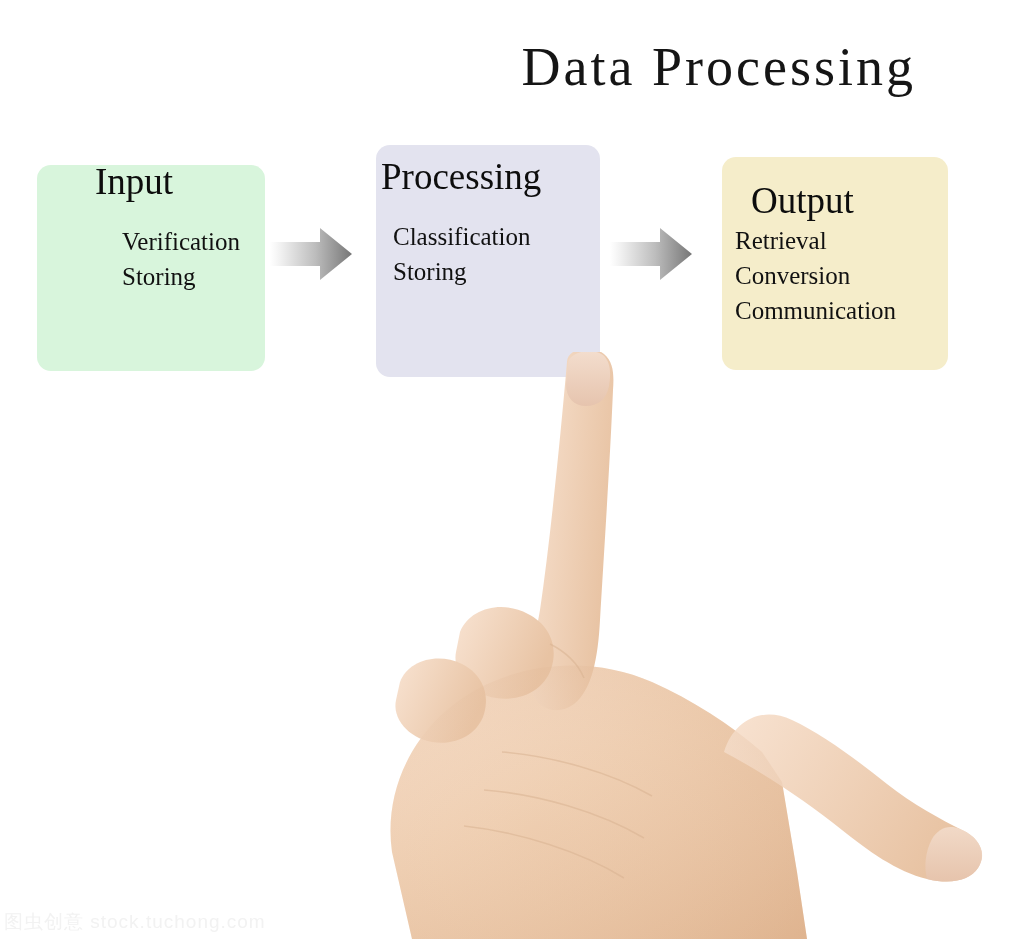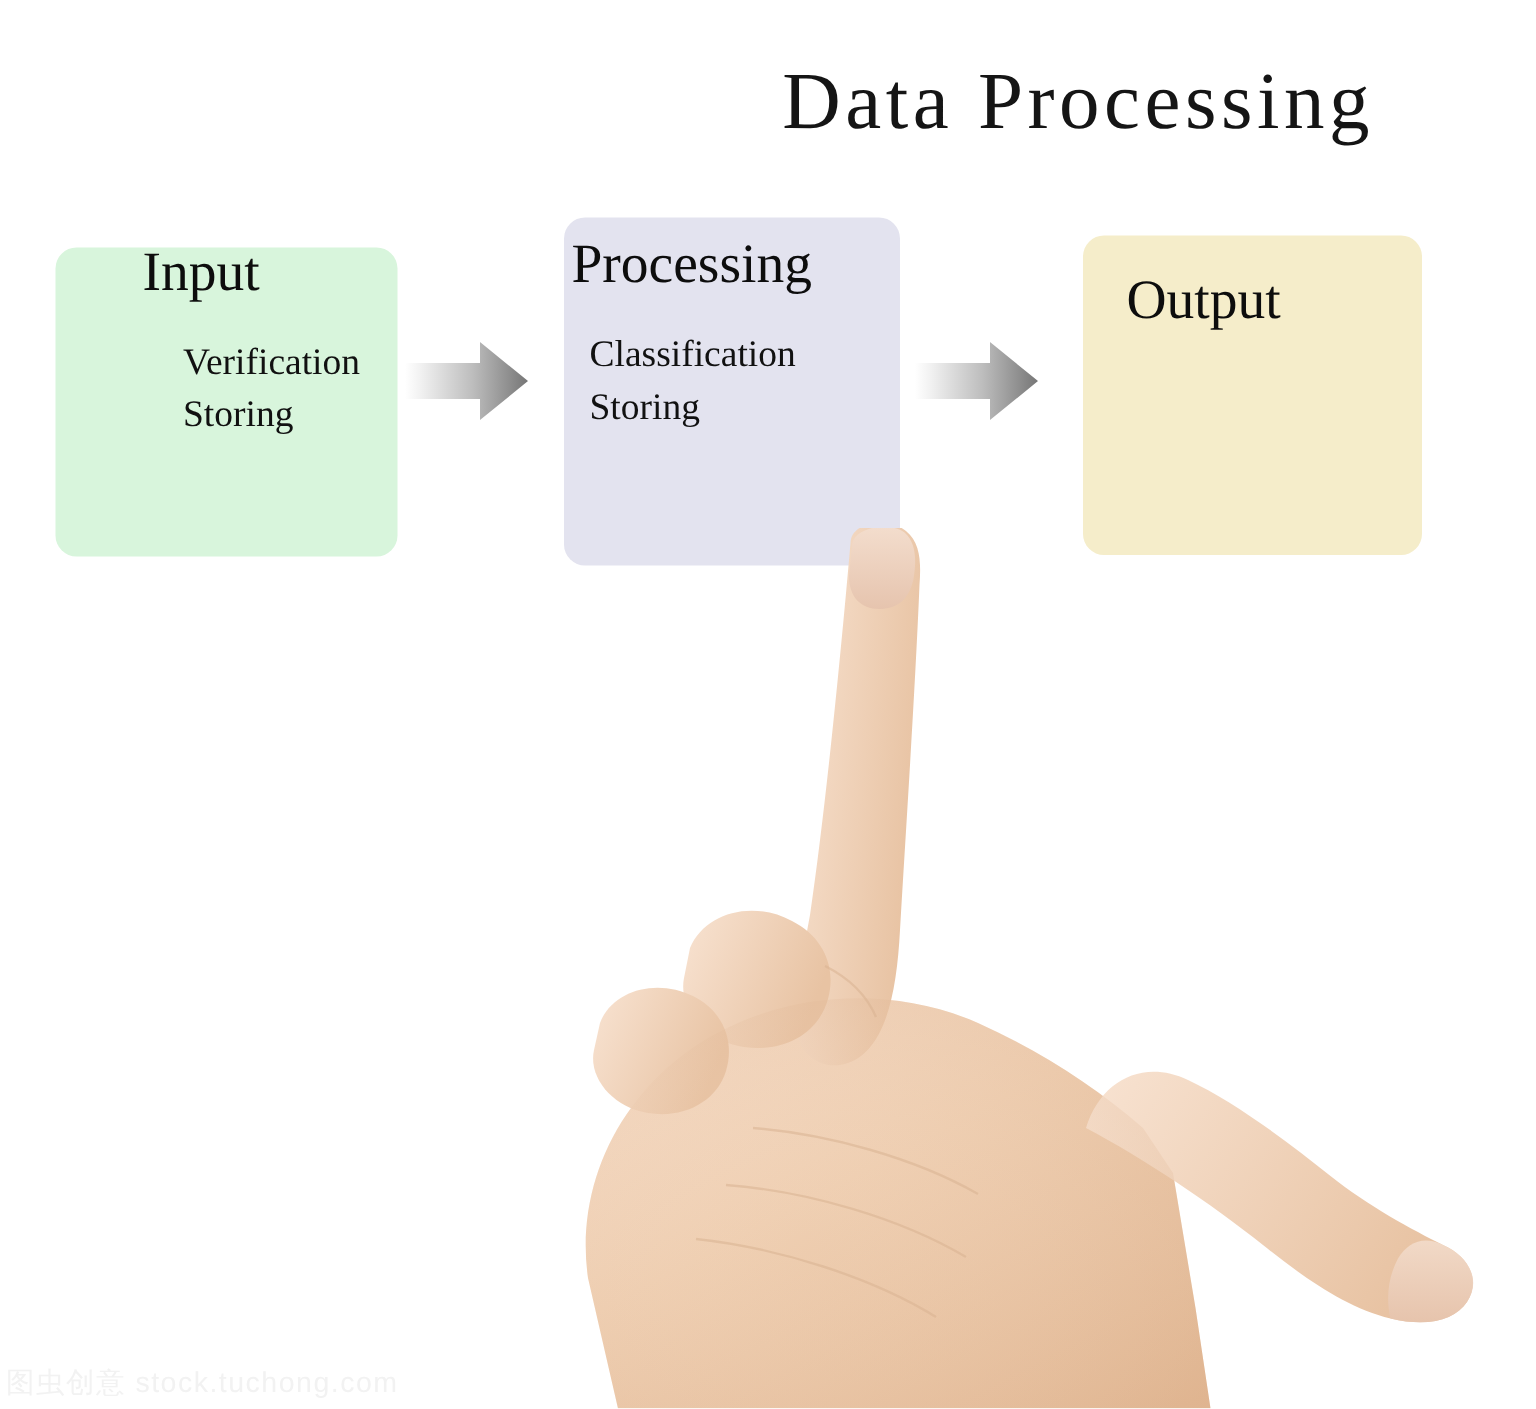--- a/index.html
+++ b/index.html
@@ -135,20 +135,25 @@
           <stop offset="0.55" stop-color="#bdbdbd"></stop>
           <stop offset="1" stop-color="#767676"></stop>
         </linearGradient>
       </defs>
       <path d="M0,16 L50,16 L50,2 L82,28 L50,54 L50,40 L0,40 Z" fill="url(#agrad2)"></path>
     </svg>
   </div>
 
   <div class="stage-box" id="box-output" style="background: rgb(245, 237, 202);"></div>
   <div class="stage-heading" id="heading-output">Output</div>
+  <div class="stage-items" id="items-output">
+    <div>Retrieval</div>
+    <div>Conversion</div>
+    <div>Communication</div>
+  </div>
 </div>
 
 <div id="hand">
   <svg width="672" height="587" viewBox="0 0 672 587" xmlns="http://www.w3.org/2000/svg">
     <defs>
       <linearGradient id="skin" x1="0.15" y1="0" x2="0.95" y2="1">
         <stop offset="0" stop-color="#f6ddc8"></stop>
         <stop offset="0.4" stop-color="#efcfb2"></stop>
         <stop offset="1" stop-color="#e2b894"></stop>
       </linearGradient>

